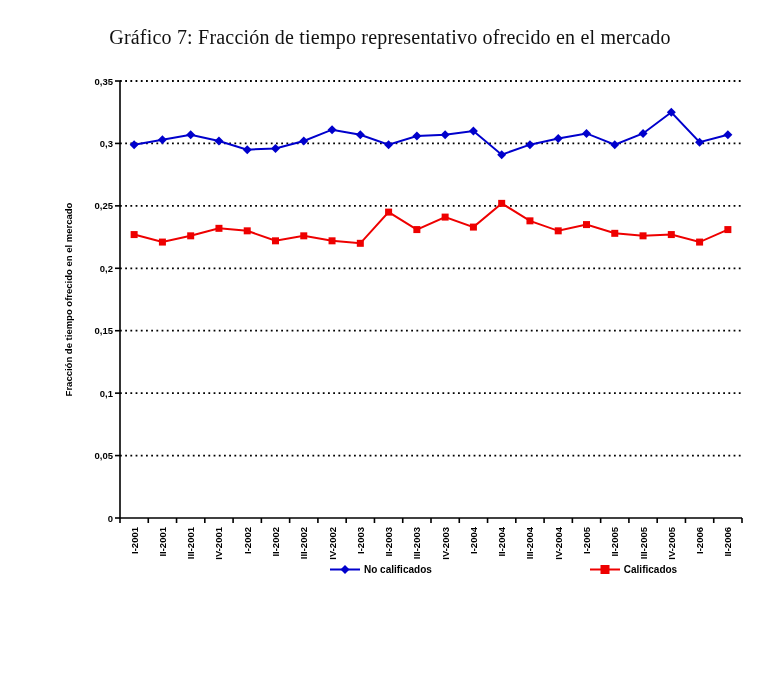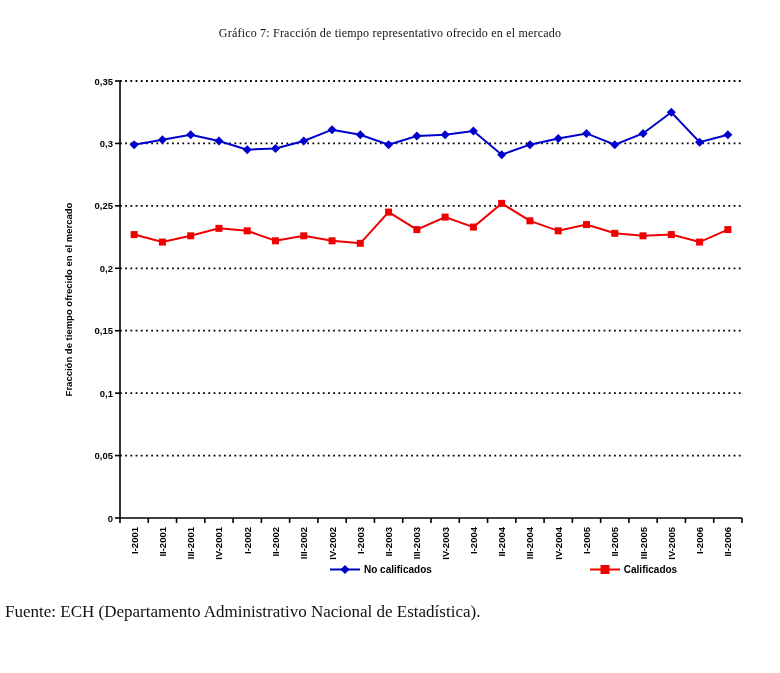--- a/index.html
+++ b/index.html
@@ -5,21 +5,21 @@
   html,body { margin:0; padding:0; background:#fff; }
   #page {
     position:relative; width:780px; height:673px;
     background:#fff; overflow:hidden;
     font-family:"Liberation Sans", sans-serif;
   }
   #chart-title {
     position:absolute; top:26px; left:0; width:780px;
     text-align:center;
     font-family:"Liberation Serif", serif;
-    font-size:12px; color:#111; letter-spacing:0.2px;
+    font-size:20px; color:#111; letter-spacing:0.2px;
   }
   #plot { position:absolute; left:0; top:0; width:780px; height:600px; }
   #plot text { font-family:"Liberation Sans", sans-serif; font-weight:bold; fill:#000; }
   #plot .ylab  { font-size:9.5px; }
   #plot .xlab  { font-size:9.5px; }
   #plot .ytitle{ font-size:9.5px; }
   #plot .grid  { stroke:#000; stroke-width:1.8; stroke-dasharray:1.8 3.4; }
   #plot .axis  { stroke:#000; stroke-width:1.6; }
   #legend {
     position:absolute; left:330px; top:564px;
@@ -173,16 +173,15 @@
     <div class="legend-item">
       <svg width="30" height="11">
         <line x1="0" y1="5.5" x2="30" y2="5.5" stroke-width="2" stroke="#EE0000"></line>
         <rect x="10.5" y="1" width="9" height="9" fill="#EE0000"></rect>
       </svg>
       <span class="legend-label">Calificados</span>
     </div>
   </div>
 
   <div id="footer">
-    <div>Fuente: ECH (Departamento Administrativo Nacional de Estadística).</div>
   </div>
 
 </div>
 
 </body></html>

